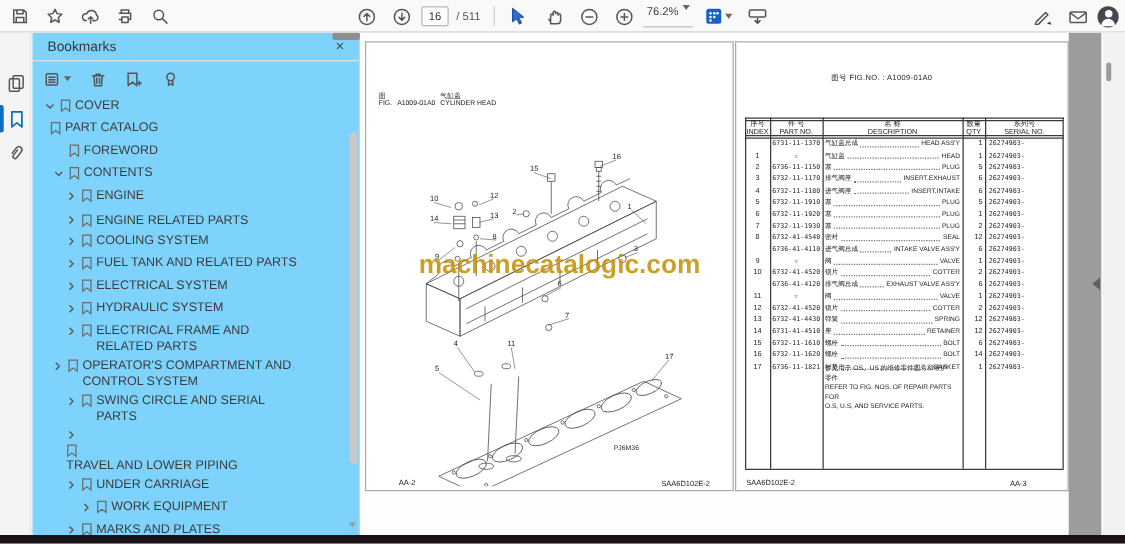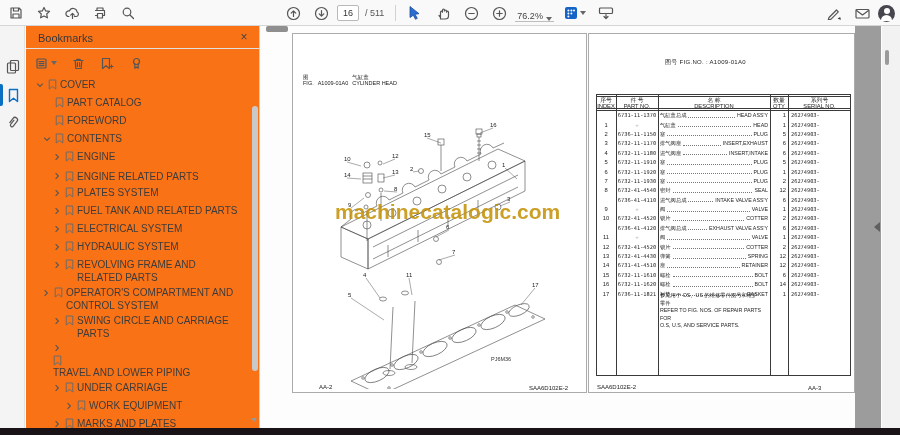--- a/index.html
+++ b/index.html
@@ -11,38 +11,38 @@
   .toolbar { position:absolute; left:0; top:0; width:900px; height:26px; background:#f9f9f9; border-bottom:1px solid #d6d6d6; z-index:30; }
   .tb-group { position:absolute; top:0; height:26px; display:flex; align-items:center; gap:4px; }
   .tb-left { left:4px; }
   .tb-mid { left:281px; }
   .tb-right { right:5px; }
   .tbtn { width:24px; height:22px; display:flex; align-items:center; justify-content:center; border-radius:3px; cursor:pointer; }
   .tbtn svg { display:block; }
   .tb-sep { width:1px; height:16px; background:#d2d2d2; margin:0 3px; }
   .pagebox { width:22px; height:16px; border:1px solid #b9b9b9; background:#fff; font-size:9px; color:#333; text-align:center; line-height:15px; border-radius:2px; }
   .pagetotal { font-size:9px; color:#555; margin:0 4px 0 2px; white-space:nowrap; }
-  .zoomctl { display:flex; align-items:flex-end; border-bottom:1px solid #bdbdbd; height:18px; padding:0 2px; cursor:pointer; }
+  .zoomctl { display:flex; align-items:flex-start; border-bottom:1px solid #bdbdbd; height:18px; padding:0 2px; cursor:pointer; }
   .zoomctl .zv { font-size:9px; color:#444; margin-right:3px; }
   .caret { width:0; height:0; border-left:3px solid transparent; border-right:3px solid transparent; border-top:4px solid #666; }
   .fitbtn { display:flex; align-items:center; gap:2px; cursor:pointer; }
   .avatarbtn { width:17px; height:17px; border-radius:50%; background:#46464f; position:relative; cursor:pointer; }
   .avatarbtn::before { content:""; position:absolute; left:5.5px; top:3px; width:6px; height:6px; border-radius:50%; background:#fff; }
   .avatarbtn::after { content:""; position:absolute; left:3px; top:10px; width:11px; height:6px; border-radius:6px 6px 0 0; background:#fff; }
 
   
   .hthumb { position:absolute; left:266px; top:26px; width:22px; height:6px; background:#8f8f8f; border-radius:2px; z-index:25; }
 
   
   .rail { position:absolute; left:0; top:26px; width:25px; height:402px; background:#f4f4f4; border-right:1px solid #e2e2e2; z-index:20; }
   .rail-btn { position:absolute; left:5px; width:16px; height:16px; display:flex; align-items:center; justify-content:center; cursor:pointer; }
   .rail-indicator { position:absolute; left:0; width:3px; height:22px; background:#0b6fc2; border-radius:0 2px 2px 0; }
 
   
-  .panel { position:absolute; left:26px; top:26px; width:234px; height:402px; background:#f97316; border-right:1px solid #cfcfcf; z-index:20; }
+  .panel { position:absolute; left:26px; top:26px; width:262px; height:402px; background:#7dd3fc; border-right:1px solid #cfcfcf; z-index:20; }
   .panel-header { position:absolute; left:0; top:0; width:100%; height:22px; }
   .panel-title { position:absolute; left:12px; top:6px; font-size:11px; color:#383838; }
   .panel-close { position:absolute; right:8px; top:4px; font-size:12px; color:#444; cursor:pointer; width:14px; text-align:center; }
   .panel-divider { position:absolute; left:0; top:22px; width:100%; height:1px; background:#e0e0e0; }
   .panel-tools { position:absolute; left:6px; top:25px; height:24px; display:flex; align-items:center; gap:7px; }
   .ptool { width:22px; height:20px; display:flex; align-items:center; justify-content:center; cursor:pointer; }
   .tree { position:absolute; left:0; top:50px; width:220px; bottom:0; overflow:hidden; }
   .tree-row { display:flex; align-items:flex-start; min-height:18px; padding-top:2px; cursor:pointer; }
   .chev { width:12px; height:13px; flex:0 0 12px; display:flex; align-items:center; justify-content:center; }
   .flagico { width:12px; flex:0 0 12px; height:13px; display:flex; align-items:center; justify-content:center; }
@@ -270,39 +270,39 @@
               <path d="M1.2 2.6L4 5.4 6.8 2.6" fill="none" stroke="#555" stroke-width="1.1"></path>
             </svg>
           </span>
           <span class="flagico">
             <svg width="9" height="11" viewBox="0 0 9 11">
               <path d="M1.2 1h6.6v9L4.5 7.4 1.2 10z" fill="none" stroke="#6b6b6b" stroke-width="1"></path>
             </svg>
           </span>
           <span class="tree-label">COVER</span>
         </div>
+        <div class="tree-row" style="">
+          <span class="chev"></span>
+          <span class="flagico">
+            <svg width="9" height="11" viewBox="0 0 9 11">
+              <path d="M1.2 1h6.6v9L4.5 7.4 1.2 10z" fill="none" stroke="#6b6b6b" stroke-width="1"></path>
+            </svg>
+          </span>
+          <span class="tree-label">PART CATALOG</span>
+        </div>
         <div class="tree-row" style="padding-left: 15px;">
           <span class="chev"></span>
           <span class="flagico">
             <svg width="9" height="11" viewBox="0 0 9 11">
               <path d="M1.2 1h6.6v9L4.5 7.4 1.2 10z" fill="none" stroke="#6b6b6b" stroke-width="1"></path>
             </svg>
           </span>
-          <span class="tree-label">PART CATALOG</span>
+          <span class="tree-label">FOREWORD</span>
         </div>
         <div class="tree-row" style="padding-left: 15px;">
-          <span class="chev"></span>
-          <span class="flagico">
-            <svg width="9" height="11" viewBox="0 0 9 11">
-              <path d="M1.2 1h6.6v9L4.5 7.4 1.2 10z" fill="none" stroke="#6b6b6b" stroke-width="1"></path>
-            </svg>
-          </span>
-          <span class="tree-label">FOREWORD</span>
-        </div>
-        <div class="tree-row" style="padding-left: 15px;">
           <span class="chev">
             <svg width="8" height="8" viewBox="0 0 8 8">
               <path d="M1.2 2.6L4 5.4 6.8 2.6" fill="none" stroke="#555" stroke-width="1.1"></path>
             </svg>
           </span>
           <span class="flagico">
             <svg width="9" height="11" viewBox="0 0 9 11">
               <path d="M1.2 1h6.6v9L4.5 7.4 1.2 10z" fill="none" stroke="#6b6b6b" stroke-width="1"></path>
             </svg>
           </span>
@@ -338,21 +338,21 @@
           <span class="chev">
             <svg width="8" height="8" viewBox="0 0 8 8">
               <path d="M2.6 1.2L5.4 4 2.6 6.8" fill="none" stroke="#555" stroke-width="1.1"></path>
             </svg>
           </span>
           <span class="flagico">
             <svg width="9" height="11" viewBox="0 0 9 11">
               <path d="M1.2 1h6.6v9L4.5 7.4 1.2 10z" fill="none" stroke="#6b6b6b" stroke-width="1"></path>
             </svg>
           </span>
-          <span class="tree-label">PLATES SYSTEM</span>
+          <span class="tree-label">COOLING SYSTEM</span>
         </div>
         <div class="tree-row" style="padding-left: 25px;">
           <span class="chev">
             <svg width="8" height="8" viewBox="0 0 8 8">
               <path d="M2.6 1.2L5.4 4 2.6 6.8" fill="none" stroke="#555" stroke-width="1.1"></path>
             </svg>
           </span>
           <span class="flagico">
             <svg width="9" height="11" viewBox="0 0 9 11">
               <path d="M1.2 1h6.6v9L4.5 7.4 1.2 10z" fill="none" stroke="#6b6b6b" stroke-width="1"></path>
@@ -390,21 +390,21 @@
           <span class="chev">
             <svg width="8" height="8" viewBox="0 0 8 8">
               <path d="M2.6 1.2L5.4 4 2.6 6.8" fill="none" stroke="#555" stroke-width="1.1"></path>
             </svg>
           </span>
           <span class="flagico">
             <svg width="9" height="11" viewBox="0 0 9 11">
               <path d="M1.2 1h6.6v9L4.5 7.4 1.2 10z" fill="none" stroke="#6b6b6b" stroke-width="1"></path>
             </svg>
           </span>
-          <span class="tree-label">REVOLVING FRAME AND RELATED PARTS</span>
+          <span class="tree-label">ELECTRICAL FRAME AND RELATED PARTS</span>
         </div>
         <div class="tree-row" style="padding-left: 14px;">
           <span class="chev">
             <svg width="8" height="8" viewBox="0 0 8 8">
               <path d="M2.6 1.2L5.4 4 2.6 6.8" fill="none" stroke="#555" stroke-width="1.1"></path>
             </svg>
           </span>
           <span class="flagico">
             <svg width="9" height="11" viewBox="0 0 9 11">
               <path d="M1.2 1h6.6v9L4.5 7.4 1.2 10z" fill="none" stroke="#6b6b6b" stroke-width="1"></path>
@@ -416,21 +416,21 @@
           <span class="chev">
             <svg width="8" height="8" viewBox="0 0 8 8">
               <path d="M2.6 1.2L5.4 4 2.6 6.8" fill="none" stroke="#555" stroke-width="1.1"></path>
             </svg>
           </span>
           <span class="flagico">
             <svg width="9" height="11" viewBox="0 0 9 11">
               <path d="M1.2 1h6.6v9L4.5 7.4 1.2 10z" fill="none" stroke="#6b6b6b" stroke-width="1"></path>
             </svg>
           </span>
-          <span class="tree-label">SWING CIRCLE AND CARRIAGE PARTS</span>
+          <span class="tree-label">SWING CIRCLE AND SERIAL PARTS</span>
         </div>
         <div class="tree-row" style="padding-left: 25px; flex-direction: column;">
           <span class="chev">
             <svg width="8" height="8" viewBox="0 0 8 8">
               <path d="M2.6 1.2L5.4 4 2.6 6.8" fill="none" stroke="#555" stroke-width="1.1"></path>
             </svg>
           </span>
           <span class="flagico">
             <svg width="9" height="11" viewBox="0 0 9 11">
               <path d="M1.2 1h6.6v9L4.5 7.4 1.2 10z" fill="none" stroke="#6b6b6b" stroke-width="1"></path>

